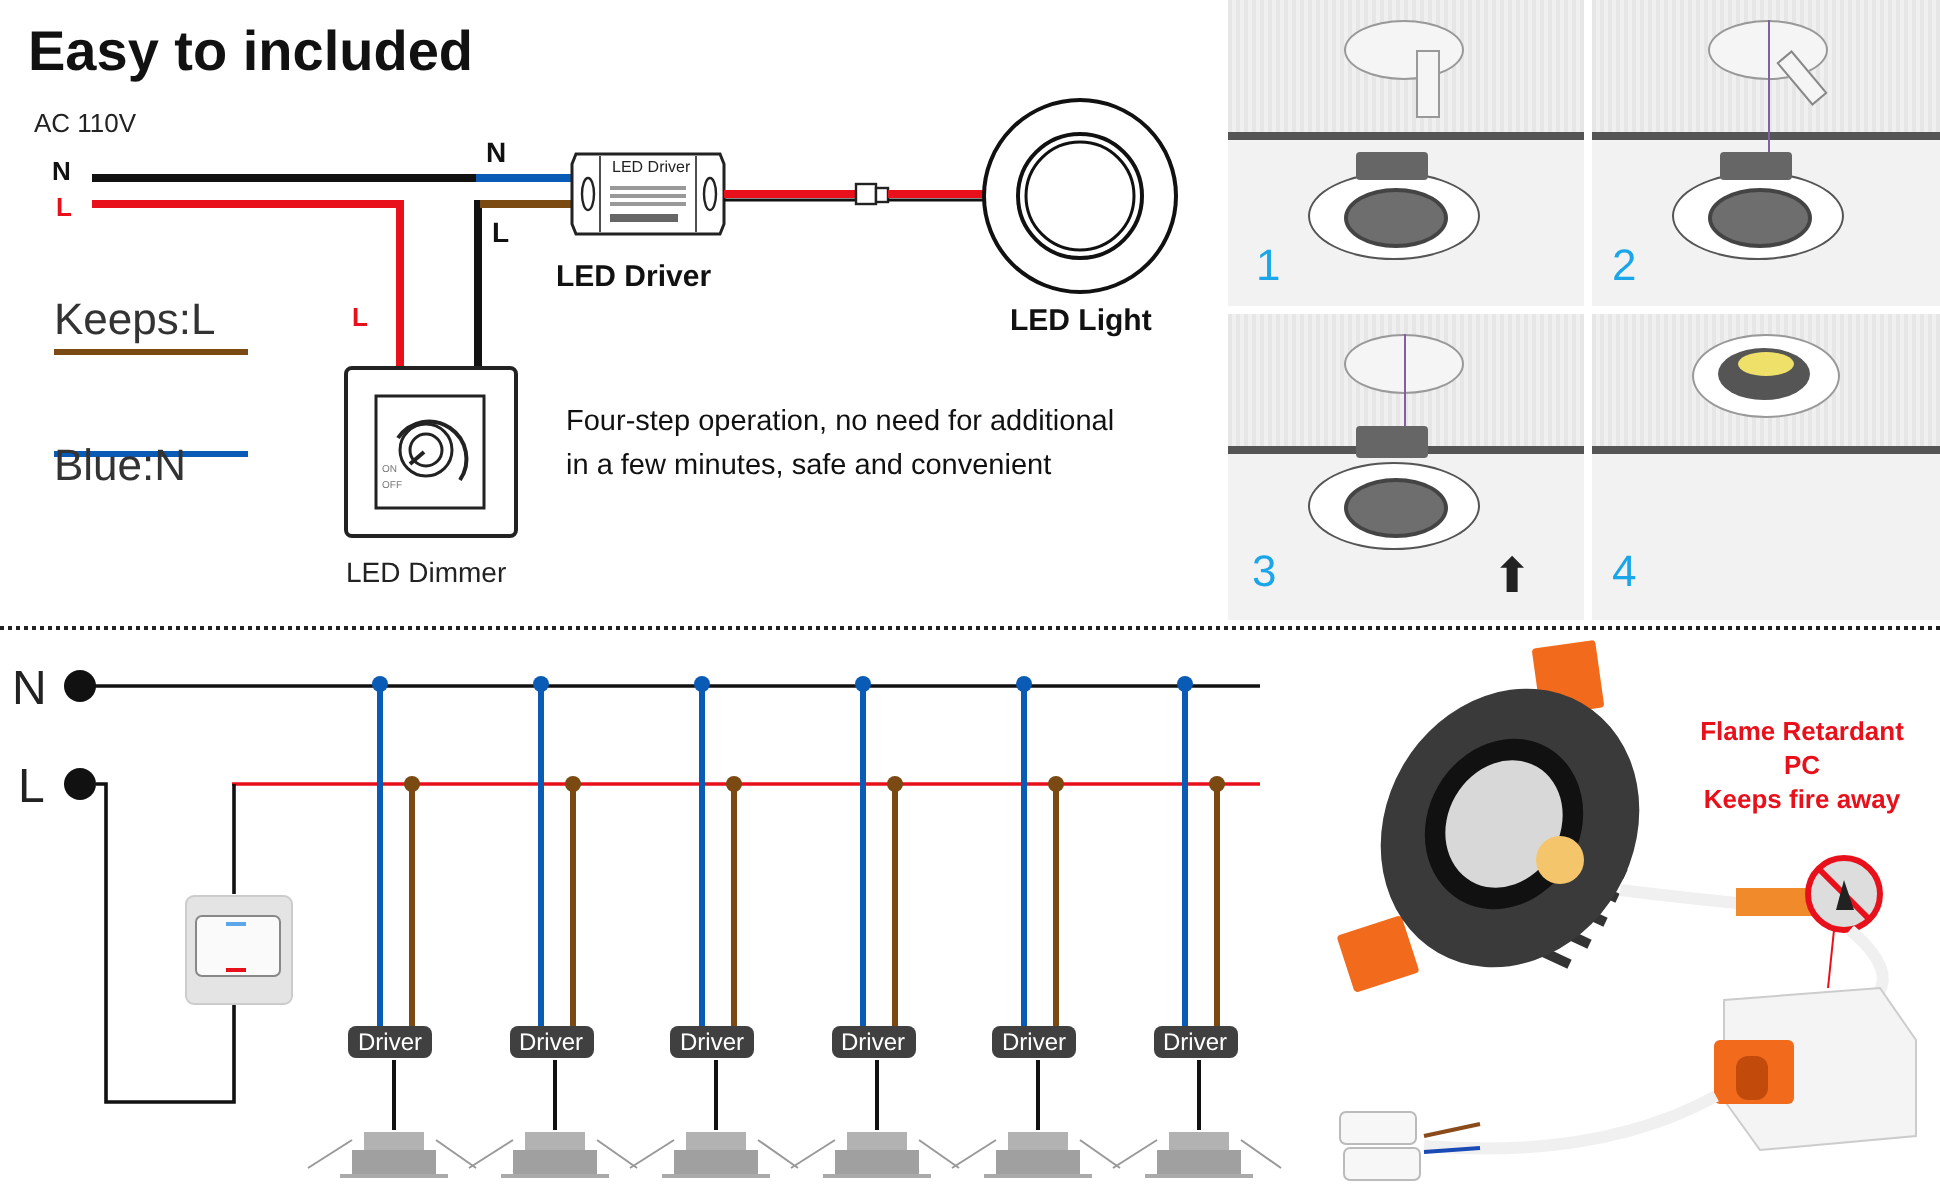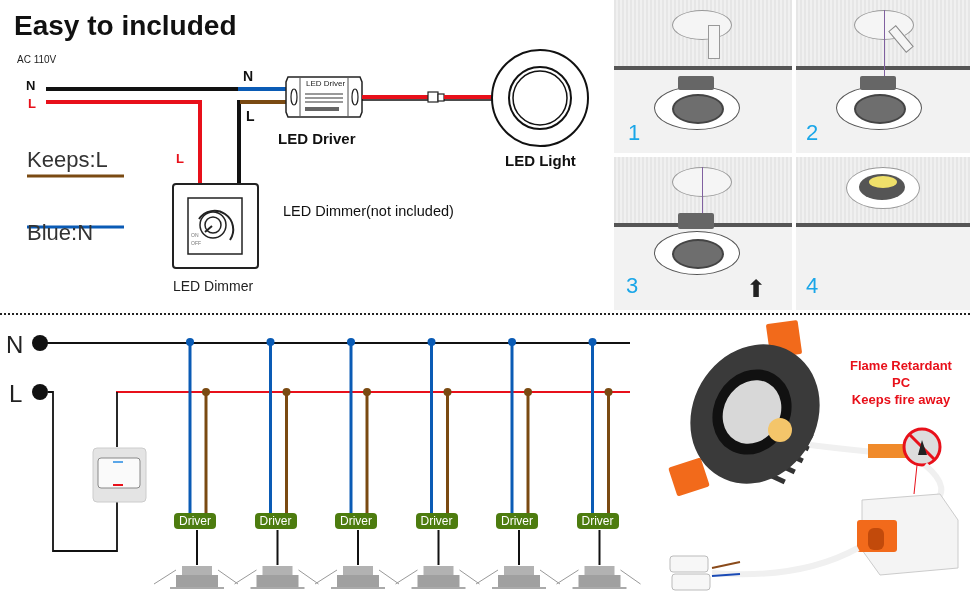--- a/index.html
+++ b/index.html
@@ -1,30 +1,30 @@
 <!DOCTYPE html>
 <html><head>
 <meta charset="utf-8">
 <style>
   html,body{margin:0;padding:0;background:#fff;}
   body{width:970px;height:600px;position:relative;overflow:hidden;font-family:"Liberation Sans",sans-serif;}
   .abs{position:absolute;}
   .title{left:14px;top:10px;font-size:28px;font-weight:bold;color:#111;}
-  .ac{left:17px;top:54px;font-size:10px;color:#222;}
+  .ac{left:17px;top:54px;font-size:13px;color:#222;}
   .wl{font-size:13px;font-weight:bold;}
   .legend{font-size:22px;color:#333;}
   .desc{left:283px;top:201px;font-size:14.5px;line-height:21.5px;color:#111;width:330px;}
   .lbl{font-size:15px;font-weight:bold;color:#111;}
   .dimlbl{font-size:14px;color:#222;}
   .sep{left:0;top:313px;width:970px;height:0;border-top:2px dotted #222;}
   .step-num{font-size:22px;color:#1aa6e8;}
   .panel{background:#f2f2f2;}
   .ceiling{background:repeating-linear-gradient(90deg,#e6e6e6 0 2px,#f0f0f0 2px 4px);}
   .bignl{font-size:24px;color:#222;}
-  .driverlbl{background:#4d7c0f;color:#fff;font-size:12px;border-radius:4px;padding:1px 5px;}
+  .driverlbl{background:#404040;color:#fff;font-size:12px;border-radius:4px;padding:1px 5px;}
   .flame{left:836px;top:357px;width:130px;text-align:center;color:#e8101a;font-weight:bold;font-size:13px;line-height:17px;}
   svg{position:absolute;left:0;top:0;}
 </style>
 </head>
 <body>
 
 <div class="abs title">Easy to included</div>
 <div class="abs ac">AC 110V</div>
 <div class="abs wl" style="left:26px;top:78px;color:#111;">N</div>
 <div class="abs wl" style="left:28px;top:96px;color:#e8101a;">L</div>
@@ -84,21 +84,22 @@
 <div class="abs lbl" style="left:278px;top:130px;">LED Driver</div>
 <div class="abs lbl" style="left:505px;top:152px;">LED Light</div>
 <div class="abs dimlbl" style="left:173px;top:278px;">LED Dimmer</div>
 <div class="abs" style="left:191px;top:232px;font-size:5px;color:#777;">ON</div>
 <div class="abs" style="left:191px;top:240px;font-size:5px;color:#777;">OFF</div>
 
 <div class="abs legend" style="left:27px;top:147px;">Keeps:L</div>
 <div class="abs legend" style="left:27px;top:180px;margin-top:40px;">Blue:N</div>
 
 <div class="abs desc">
-  <div>LED Dimmer(not included)</div>
+  <div>Four-step operation, no need for additional</div>
+  <div>in a few minutes, safe and convenient</div>
 </div>
 
 <div class="abs" style="left:614px;top:0;width:356px;height:310px;background:#fff;">
 
   <div class="abs panel" style="left:0;top:0;width:178px;height:153px;">
     <div class="abs ceiling" style="left:0;top:0;width:178px;height:66px;"></div>
     <div class="abs" style="left:0;top:66px;width:178px;height:4px;background:#555;"></div>
     <div class="abs" style="left:58px;top:10px;width:58px;height:28px;border:1px solid #999;border-radius:50%;background:#f5f5f5;"></div>
     <div class="abs" style="left:94px;top:25px;width:10px;height:32px;border:1px solid #999;background:#f5f5f5;"></div>
     <div class="abs" style="left:40px;top:86px;width:84px;height:42px;border:1px solid #555;border-radius:50%;background:#fff;">

